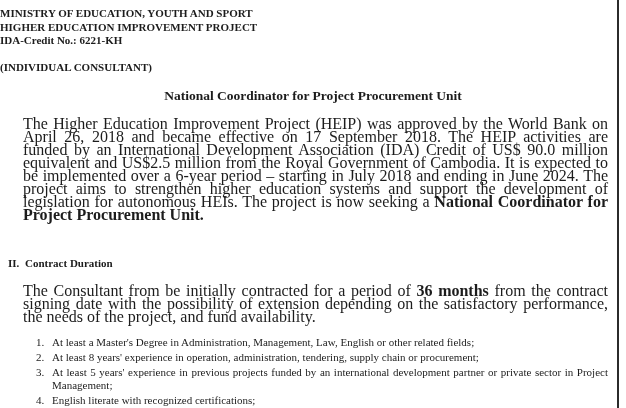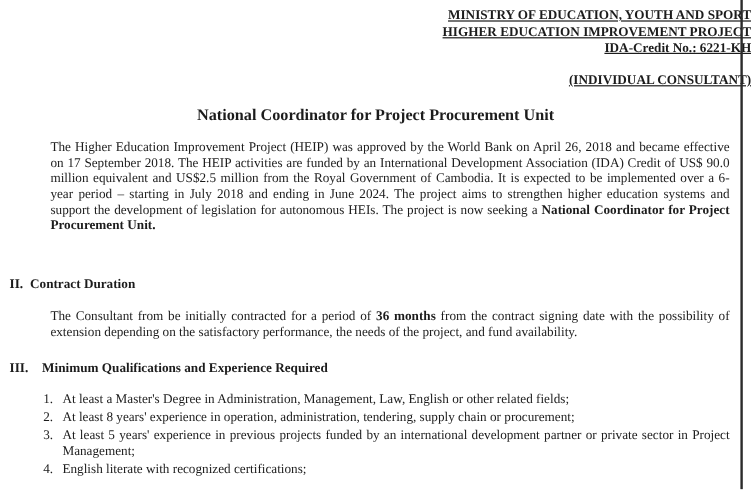--- a/index.html
+++ b/index.html
@@ -16,25 +16,24 @@
   .page-edge {
     position: absolute;
     left: 617px;
     top: 0;
     width: 2px;
     height: 408px;
     background: #2b2b2b;
   }
   .doc-header {
     padding-top: 7px;
-    text-align: right;
+    text-align: left;
     font-weight: bold;
     font-size: 11px;
     line-height: 13.5px;
-    text-decoration: underline;
   }
   .hdr-spacer { height: 13.5px; }
   .position-title {
     margin-top: 12px;
     text-align: center;
     font-weight: bold;
     font-size: 13.5px;
     line-height: 17px;
   }
   .section-heading {
@@ -45,23 +44,23 @@
     margin-right: 18px;
   }
   .section-heading .sec-num { display: inline-block; }
   .sec-1 { margin-top: 8px; }
   .sec-1 .sec-num { width: 14px; }
   .sec-2 { margin-top: 36px; }
   .sec-2 .sec-num { width: 17px; }
   .sec-3 { margin-top: 17px; }
   .sec-3 .sec-num { width: 27px; }
   .body-para {
-    margin-left: 42px;
+    margin-left: 23px;
     margin-right: 18px;
-    font-size: 11px;
+    font-size: 16px;
     line-height: 13px;
     text-align: justify;
   }
   .para-1 { margin-top: 13px; }
   .para-2 { margin-top: 14px; }
   .b { font-weight: bold; }
   .qual-list {
     margin-top: 13px;
     margin-left: 36px;
     margin-right: 18px;
@@ -91,23 +90,20 @@
     <span>The Higher Education Improvement Project (HEIP) was approved by the World Bank on April 26, 2018 and became effective on 17 September 2018. The HEIP activities are funded by an International Development Association (IDA) Credit of US$ 90.0 million equivalent and US$2.5 million from the Royal Government of Cambodia. It is expected to be implemented over a 6-year period – starting in July 2018 and ending in June 2024. The project aims to strengthen higher education systems and support the development of legislation for autonomous HEIs. The project is now seeking a </span><span class="b">National Coordinator for Project Procurement Unit.</span>
   </div>
 
   <div class="section-heading sec-2">
     <span class="sec-num">II.</span><span>Contract Duration</span>
   </div>
   <div class="body-para para-2">
     <span>The Consultant from be initially contracted for a period of </span><span class="b">36 months</span><span> from the contract signing date with the possibility of extension depending on the satisfactory performance, the needs of the project, and fund availability.</span>
   </div>
 
-  <div class="section-heading sec-3">
-    <span class="sec-num">III.</span><span>Minimum Qualifications and Experience Required</span>
-  </div>
 
   <div class="qual-list">
     <div class="qual-item">
       <span class="qual-num">1.</span>
       <span class="qual-text">At least a Master's Degree in Administration, Management, Law, English or other related fields;</span>
     </div>
     <div class="qual-item">
       <span class="qual-num">2.</span>
       <span class="qual-text">At least 8 years' experience in operation, administration, tendering, supply chain or procurement;</span>
     </div>

